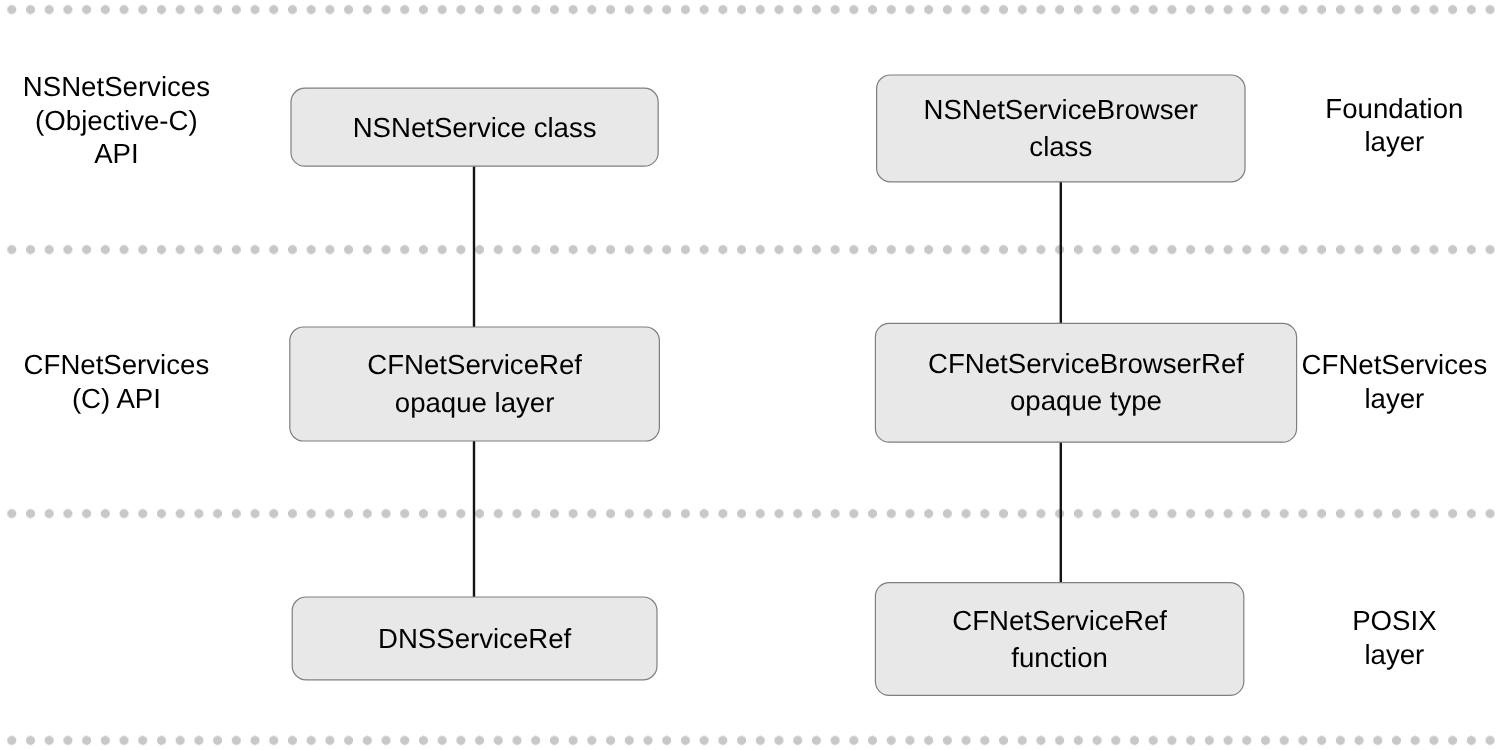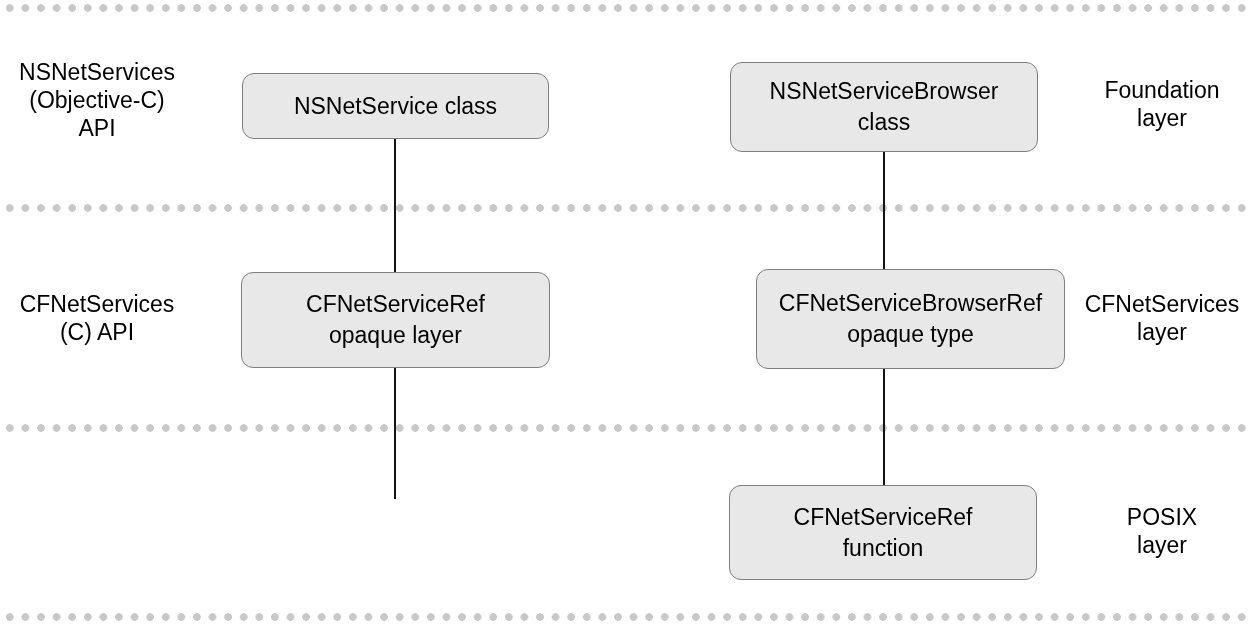--- a/index.html
+++ b/index.html
@@ -86,27 +86,30 @@
   </div>
   <div class="side-label right" style="top:76px">Foundation
 layer</div>
 
   <div class="side-label left" style="top:290px">CFNetServices
 (C) API</div>
   <div class="box" style="left:241px; top:272px; width:309px; height:96px">
     <span class="box-text">CFNetServiceRef
 opaque layer</span>
   </div>
-  <div class="box" style="left:756px; top:269px; width:309px; height:100px">
+  <div class="box" style="left:729px; top:269px; width:352px; height:100px">
     <span class="box-text">CFNetServiceBrowserRef
 opaque type</span>
   </div>
   <div class="side-label right" style="top:290px">CFNetServices
 layer</div>
 
+  <div class="box" style="left:243px; top:497px; width:305px; height:70px">
+    <span class="box-text">DNSServiceRef</span>
+  </div>
   <div class="box" style="left:729px; top:485px; width:308px; height:95px">
     <span class="box-text">CFNetServiceRef
 function</span>
   </div>
   <div class="side-label right" style="top:503px">POSIX
 layer</div>
 
 </div>
 
 </body></html>

